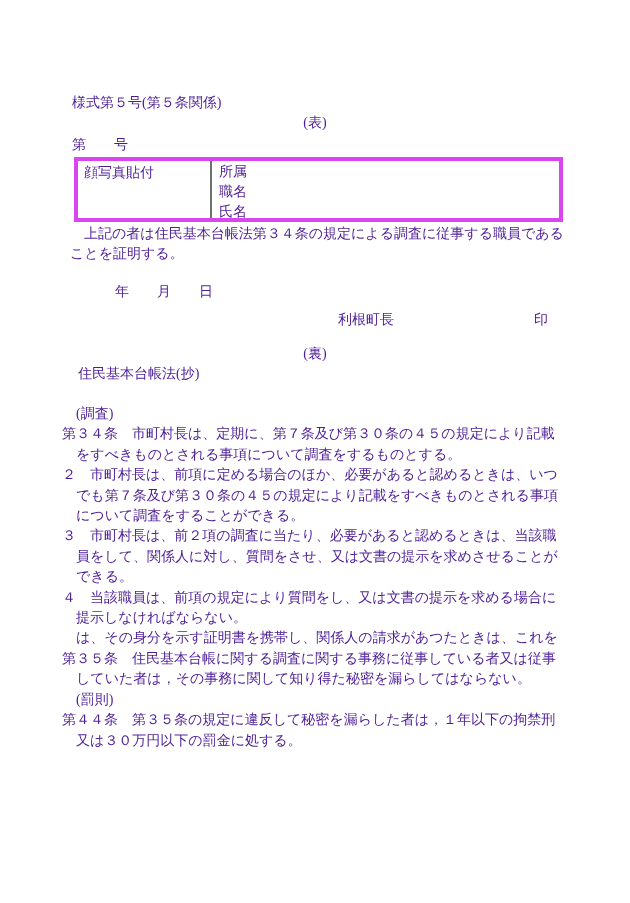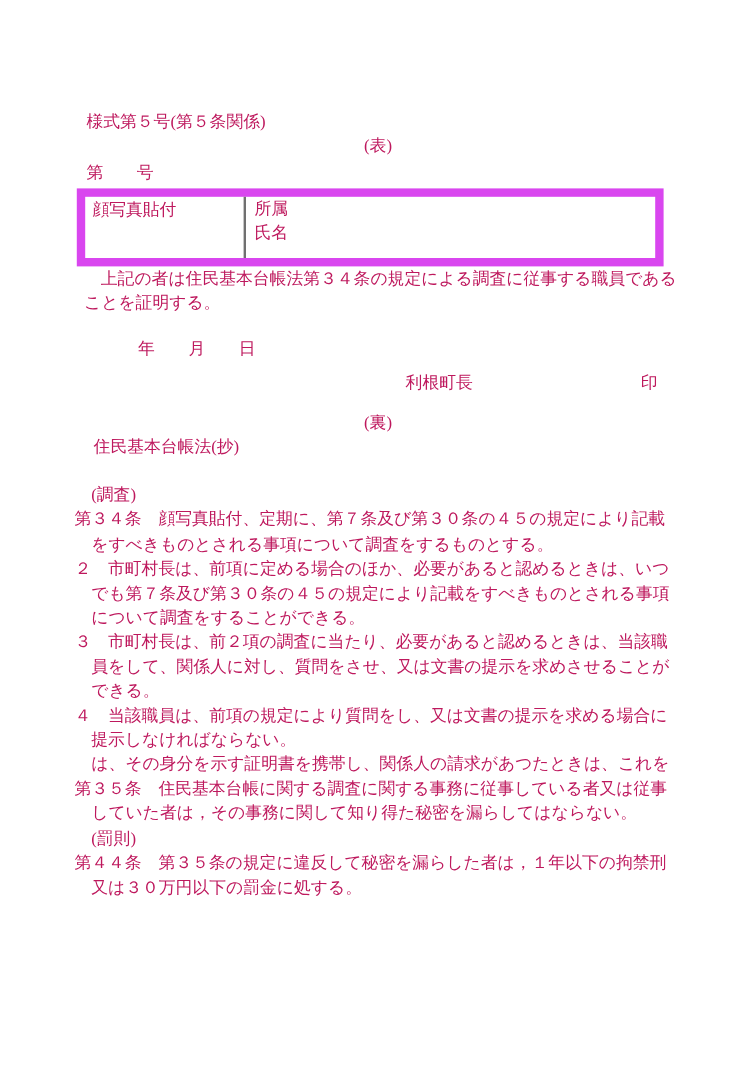--- a/index.html
+++ b/index.html
@@ -1,21 +1,21 @@
 <!DOCTYPE html>
 <html><head>
 <meta charset="utf-8">
 <style>
   html,body{margin:0;padding:0;background:#e8e8e8;}
   .page{
     position:relative;
     width:630px;height:903px;
     background:#ffffff;
     font-family:"Liberation Serif","DejaVu Serif",serif;
-    color:#be185d;
+    color:#4c1d95;
     overflow:hidden;
     margin:0 auto;
   }
   .doc{
     box-sizing:border-box;
     width:630px;
     padding:93px 0 0 62px;
   }
   .l{
     font-size:14px;
@@ -26,23 +26,23 @@
     width:506px;
     text-align:center;
   }
   .form-label{margin-left:10px;}
   .doc-number{margin-left:10px;margin-top:2px;}
 
   .id-table{
     box-sizing:border-box;
     width:489px;
     height:65px;
-    margin-left:2px;
+    margin-left:12px;
     margin-top:2px;
-    border:7px solid #d946ef;
+    border:4px solid #d946ef;
     display:flex;
     background:#fff;
   }
   .photo-cell{
     box-sizing:border-box;
     width:134px;
     border-right:2px solid #707070;
     padding:2px 6px;
   }
   .info-cell{
@@ -77,20 +77,21 @@
       <div class="l center-label">(表)</div>
 
       <div class="l doc-number">第　　号</div>
 
       <div class="id-table">
         <div class="photo-cell">
           <div class="l">顔写真貼付</div>
         </div>
         <div class="info-cell">
           <div class="l">所属</div>
+          <div class="l">職名</div>
           <div class="l">氏名</div>
         </div>
       </div>
 
       <div class="cert-block">
         <div class="l">　上記の者は住民基本台帳法第３４条の規定による調査に従事する職員である</div>
         <div class="l">ことを証明する。</div>
       </div>
 
       <div class="l date-line">年　　月　　日</div>
@@ -103,21 +104,21 @@
 
     <div class="back">
       <div class="l center-label back-side-label">(裏)</div>
 
       <div class="l law-title">住民基本台帳法(抄)</div>
 
       <div class="blank"></div>
 
       <div class="law">
         <div class="l">　(調査)</div>
-        <div class="l">第３４条　顔写真貼付、定期に、第７条及び第３０条の４５の規定により記載</div>
+        <div class="l">第３４条　市町村長は、定期に、第７条及び第３０条の４５の規定により記載</div>
         <div class="l">　をすべきものとされる事項について調査をするものとする。</div>
         <div class="l">２　市町村長は、前項に定める場合のほか、必要があると認めるときは、いつ</div>
         <div class="l">　でも第７条及び第３０条の４５の規定により記載をすべきものとされる事項</div>
         <div class="l">　について調査をすることができる。</div>
         <div class="l">３　市町村長は、前２項の調査に当たり、必要があると認めるときは、当該職</div>
         <div class="l">　員をして、関係人に対し、質問をさせ、又は文書の提示を求めさせることが</div>
         <div class="l">　できる。</div>
         <div class="l">４　当該職員は、前項の規定により質問をし、又は文書の提示を求める場合に</div>
         <div class="l">　提示しなければならない。</div>
         <div class="l">　は、その身分を示す証明書を携帯し、関係人の請求があつたときは、これを</div>

